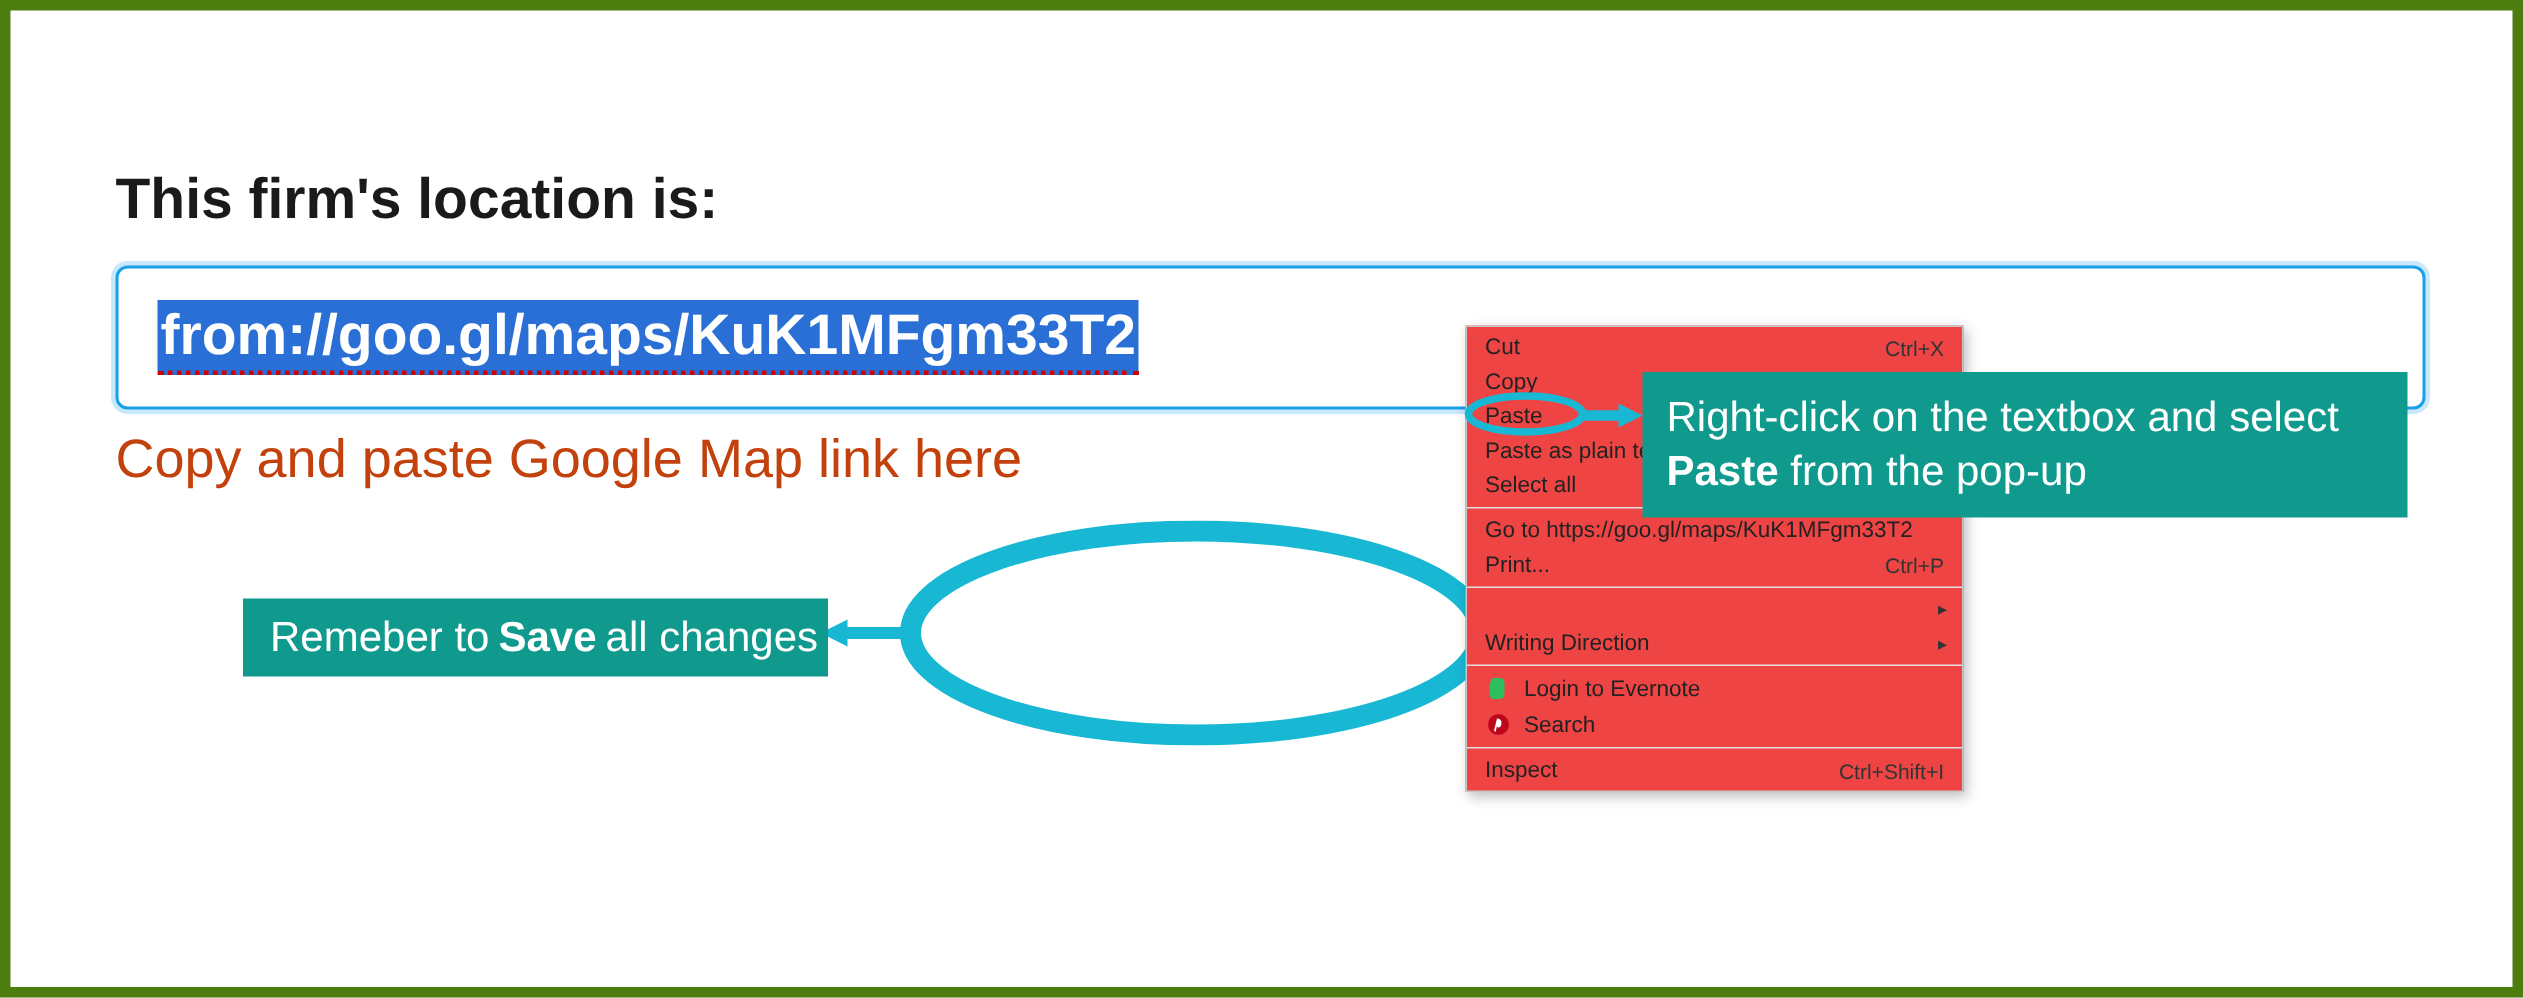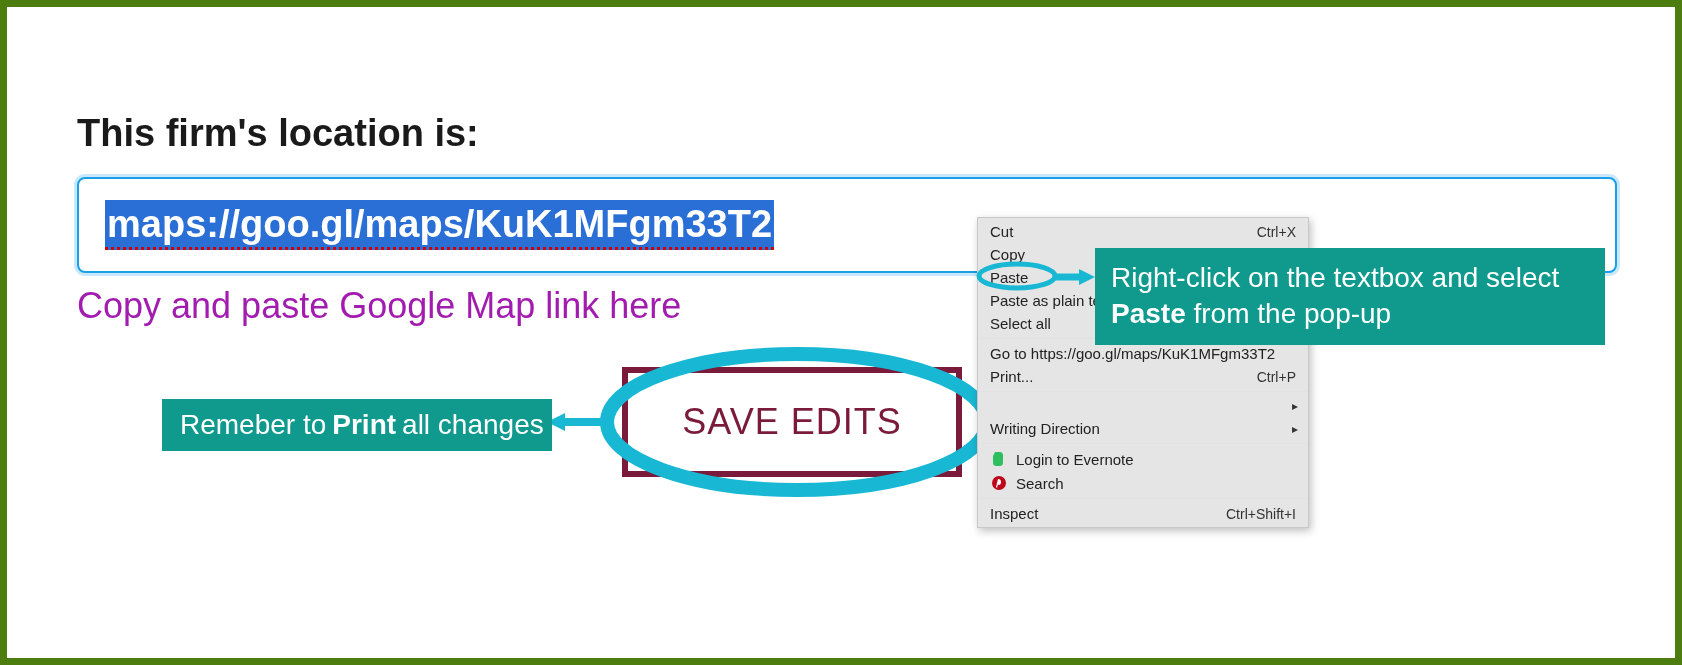--- a/index.html
+++ b/index.html
@@ -56,21 +56,21 @@
     font-weight: 700;
     line-height: 1.2;
     border-bottom: 3px dotted #d00000;
     padding: 2px 2px 0 2px;
   }
   .helper {
     position: absolute;
     left: 70px;
     top: 278px;
     font-size: 36px;
-    color: #a21caf;
+    color: #c2410c;
   }
   .save-btn {
     position: absolute;
     left: 615px;
     top: 360px;
     width: 340px;
     height: 110px;
     border: 6px solid #7a1b3c;
     background: #fff;
     display: flex;
@@ -92,21 +92,21 @@
     z-index: 6;
     pointer-events: none;
   }
 
   
   .ctx {
     position: absolute;
     left: 970px;
     top: 210px;
     width: 332px;
-    background: #e5e5e5;
+    background: #ef4444;
     border: 1px solid #c8c8c8;
     box-shadow: 2px 3px 8px rgba(0,0,0,0.25);
     font-size: 15px;
     color: #222;
     z-index: 20;
     padding: 2px 0;
   }
   .ctx .mi {
     display: flex;
     align-items: center;
@@ -192,40 +192,37 @@
 </head>
 <body>
 
 <div class="frame">
   <div class="content">
 
     <div class="heading">This firm's location is:</div>
 
     <div class="input-wrap">
       <div class="input-box">
-        <span class="input-value-sel">maps://goo.gl/maps/KuK1MFgm33T2</span>
+        <span class="input-value-sel">from://goo.gl/maps/KuK1MFgm33T2</span>
       </div>
     </div>
 
     <div class="helper">Copy and paste Google Map link here</div>
 
-    <div class="save-btn">
-      <span>SAVE EDITS</span>
-    </div>
     <svg class="save-ellipse" viewBox="0 0 400 150">
       <ellipse cx="200" cy="75" rx="190" ry="68" fill="none" stroke="#18b8d4" stroke-width="14"></ellipse>
     </svg>
 
     <svg class="arrow-save" viewBox="0 0 65 22">
       <line x1="65" y1="11" x2="14" y2="11" stroke="#18b8d4" stroke-width="8"></line>
       <polygon points="0,11 18,2 18,20" fill="#18b8d4"></polygon>
     </svg>
     <div class="callout-save">
       <span>Remeber to </span>
-      <b>Print</b>
+      <b>Save</b>
       <span> all changes</span>
     </div>
 
     <div class="ctx">
       <div class="mi">
         <span class="lab">Cut</span>
         <span class="sc">Ctrl+X</span>
       </div>
       <div class="mi">
         <span class="lab">Copy</span>

